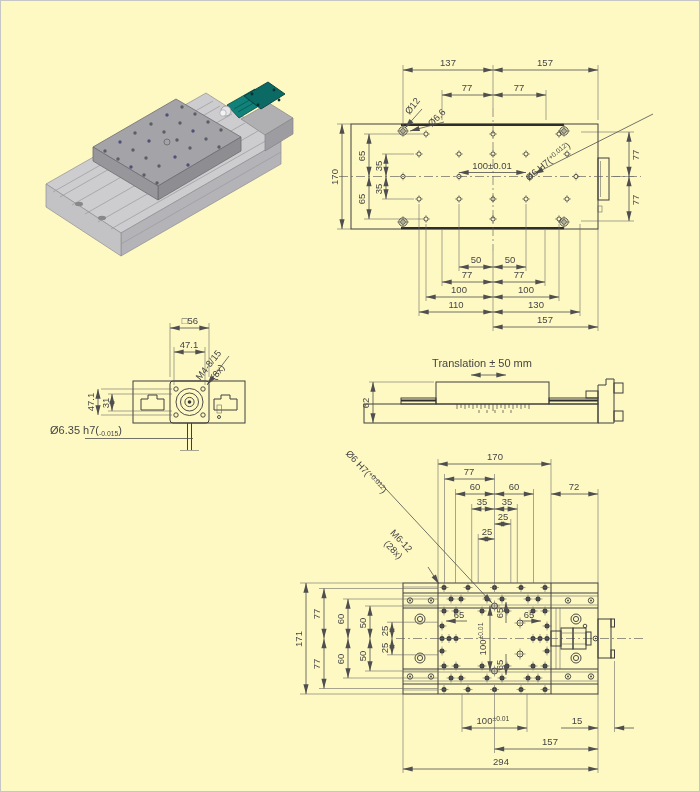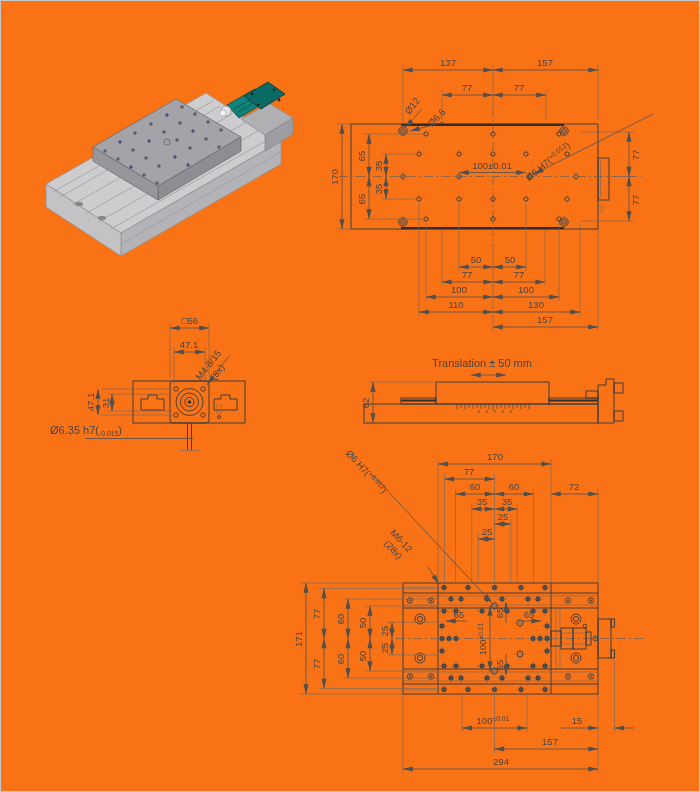--- a/index.html
+++ b/index.html
@@ -1,16 +1,16 @@
 <!DOCTYPE html>
 <html><head>
 <meta charset="utf-8">
 <style>
   html,body{margin:0;padding:0;background:#fff;}
-  #page{position:relative;width:700px;height:792px;background:#f97316;border:1px solid #c6c6c6;box-sizing:border-box;overflow:hidden;}
+  #page{position:relative;width:700px;height:792px;background:#fef9c3;border:1px solid #c6c6c6;box-sizing:border-box;overflow:hidden;}
   svg{position:absolute;left:0;top:0;}
   .ln{stroke:#3f3f3f;stroke-width:1;fill:none}
   .lt{stroke:#2e2e2e;stroke-width:2.1;fill:none}
   .thin{stroke:#6a6a6a;stroke-width:.6;fill:none}
   .dim{stroke:#4f4f4f;stroke-width:.8;fill:none}
   .cl{stroke:#5c5c5c;stroke-width:.65;stroke-dasharray:9 3 2 3;fill:none}
   .dimtxt{font:9.5px "Liberation Sans",sans-serif;fill:#454545;text-anchor:middle}
   .dimtxt .sup{font-size:6.8px}
   .hole{stroke:#3a3a3a;stroke-width:.9;fill:none}
   .holef{fill:#3a3a3a;stroke:none}

